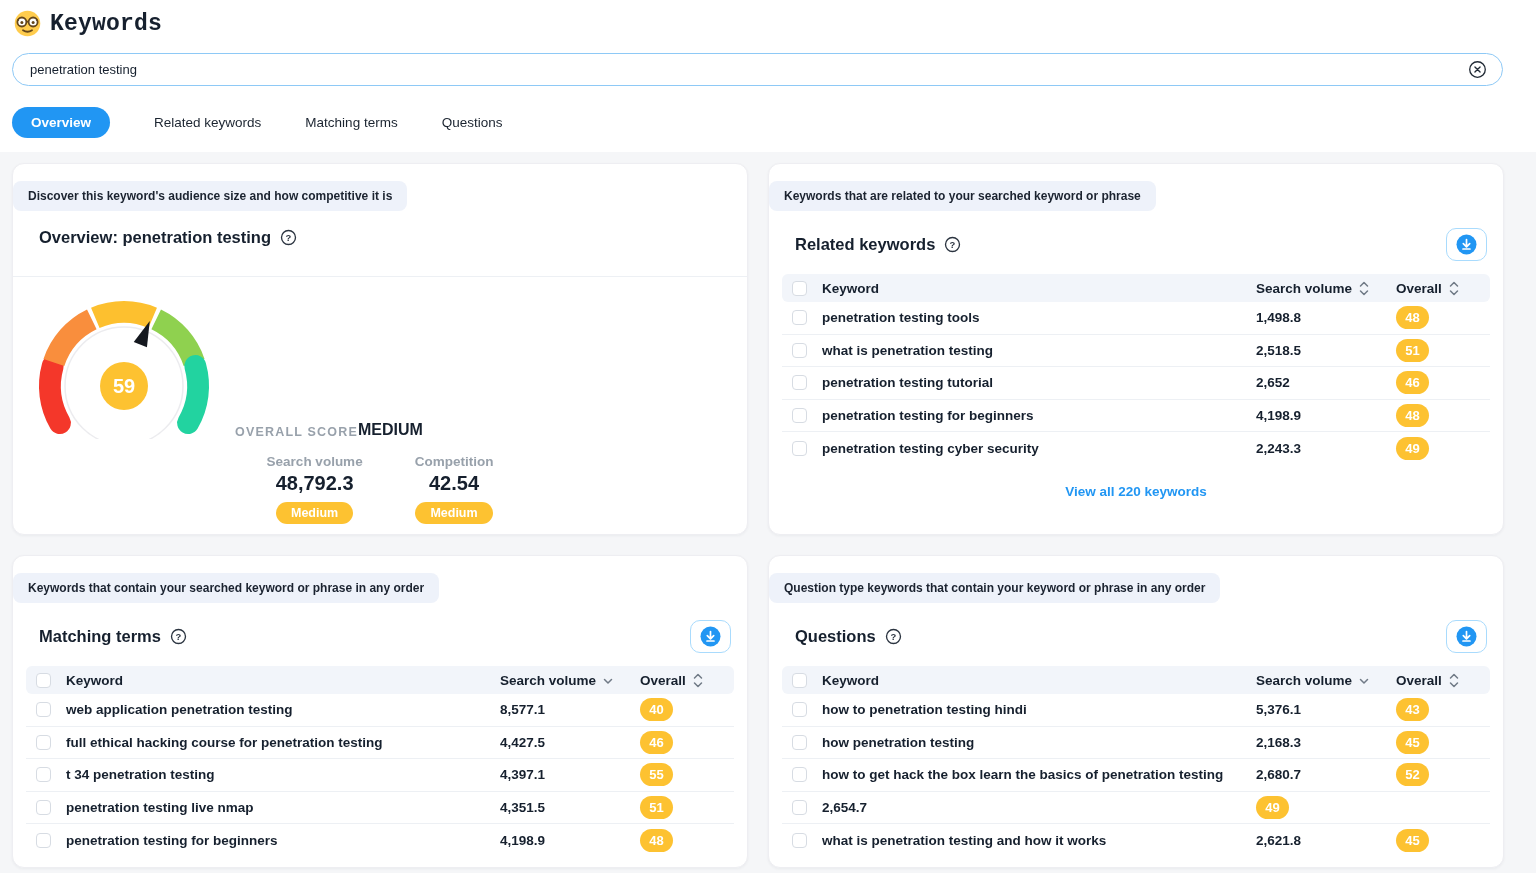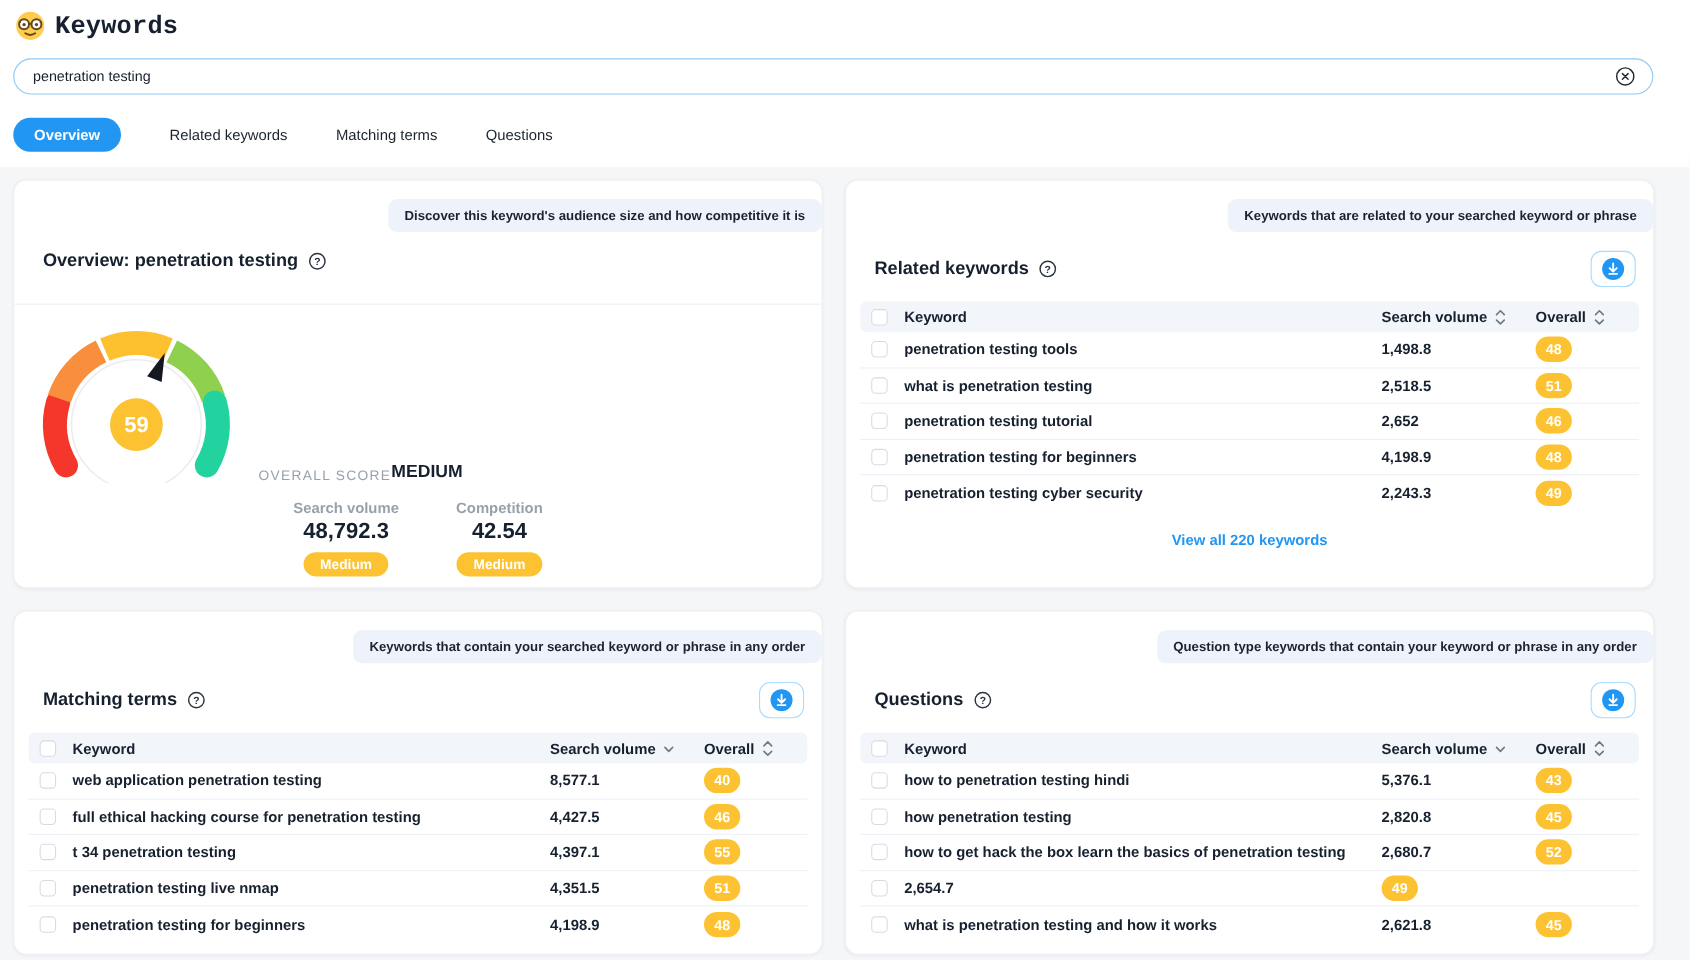--- a/index.html
+++ b/index.html
@@ -41,21 +41,21 @@
   
   .panels{
     background:#f5f6f8;padding:11px 32px 21px 12px;
     display:grid;grid-template-columns:1fr 1fr;gap:20px;
   }
   .panel{
     background:#fff;border-radius:12px;border:1px solid #eeeef2;
     box-shadow:0 1px 3px rgba(25,30,50,.05);
     padding:17px 0 10px;display:flex;flex-direction:column;
   }
-  .hint-row{text-align:right;}
+  .hint-row{text-align:left;}
   .hint{
     display:inline-block;background:var(--hint-bg);color:#1b2330;
     font-size:12px;font-weight:700;padding:8px 15px;border-radius:8px;max-width:90%;
   }
   .panel-head{display:flex;align-items:center;justify-content:space-between;
     padding:0 16px;margin:17px 0 13px;}
   .panel-title{font-size:16.5px;font-weight:800;display:flex;align-items:center;gap:9px;margin-left:10px;}
   .help{display:inline-flex;cursor:pointer;}
   .dl{
     width:41px;height:33px;border:1.5px solid #a9dbfd;border-radius:10px;background:#fff;
@@ -81,21 +81,21 @@
   }
   .pill{
     min-width:33px;height:23px;padding:0 7px;border-radius:12px;background:var(--yellow);
     color:#fff;font-weight:700;font-size:13px;display:inline-flex;align-items:center;justify-content:center;
   }
   .view-all{text-align:center;margin:17px 0 9px;}
   .view-all a{color:var(--accent);font-size:13.5px;font-weight:700;text-decoration:none;cursor:pointer;}
   
   .ov-divider{height:1px;background:var(--border);margin-top:16px;}
   .gauge-area{display:flex;flex-direction:row;align-items:flex-end;padding-top:14px;}
-  .score-caption{margin-top:-22px;font-size:12.5px;letter-spacing:1.2px;color:var(--muted);font-weight:400;}
+  .score-caption{margin-top:-22px;font-size:12.5px;letter-spacing:1.2px;color:var(--muted);font-weight:700;}
   .score-level{font-size:16px;font-weight:800;margin-top:4px;}
   .stats{display:flex;gap:52px;justify-content:center;margin-top:15px;}
   .stat{display:flex;flex-direction:column;align-items:center;}
   .stat-label{color:var(--muted);font-size:13.5px;font-weight:600;}
   .stat-value{font-size:20px;font-weight:800;margin-top:3px;}
   .stat-badge{
     margin-top:7px;background:var(--yellow);color:#fff;font-size:12.5px;font-weight:700;
     padding:4px 15px;border-radius:13px;
   }
   .sort-ic{display:inline-flex;}
@@ -379,21 +379,21 @@
     <div class="tbody">
         <div class="trow">
           <span class="cb"></span>
           <span class="kw">how to penetration testing hindi</span>
           <span class="vol">5,376.1</span>
           <span><span class="pill">43</span></span>
         </div>
         <div class="trow">
           <span class="cb"></span>
           <span class="kw">how penetration testing</span>
-          <span class="vol">2,820.8</span>
+          <span class="vol">2,168.3</span>
           <span><span class="pill">45</span></span>
         </div>
         <div class="trow">
           <span class="cb"></span>
           <span class="kw">how to get hack the box learn the basics of penetration testing</span>
           <span class="vol">2,680.7</span>
           <span><span class="pill">52</span></span>
         </div>
         <div class="trow">
           <span class="cb"></span>

